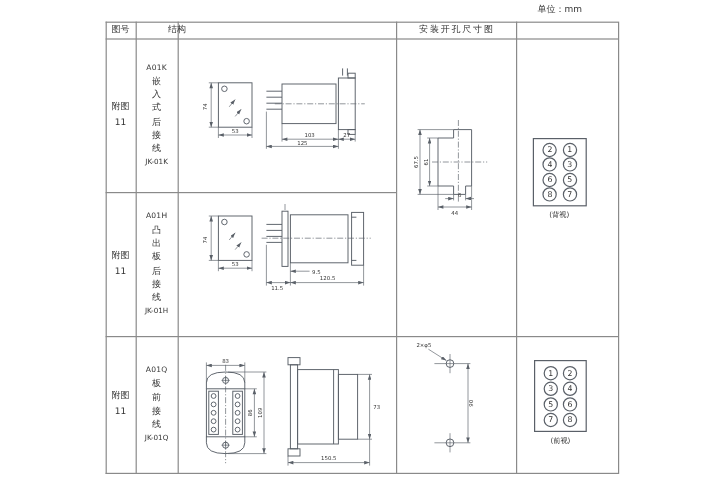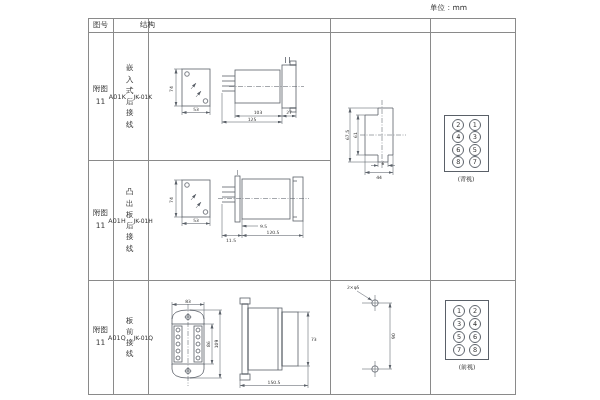--- a/index.html
+++ b/index.html
@@ -3,21 +3,21 @@
 <meta charset="utf-8">
 <style>
   html,body{margin:0;padding:0;background:#fff}
   .page{position:relative;width:600px;height:400px;background:#fff;
         font-family:"DejaVu Sans",sans-serif;color:#333;overflow:hidden}
   .gl{position:absolute;background:#8a8a8a}
   .hd{position:absolute;top:18px;height:14px;font-size:7.5px;color:#333;
       display:flex;align-items:center;justify-content:center;white-space:nowrap}
   .sp7{letter-spacing:7px;text-indent:7px}
   .sp1{letter-spacing:1.5px;text-indent:1.5px}
-  .cellv{position:absolute;display:flex;flex-direction:row;align-items:center;
+  .cellv{position:absolute;display:flex;flex-direction:column;align-items:center;
          justify-content:center;text-align:center}
   .figv{width:15px;word-break:break-all;text-align:center;line-height:1.7;font-size:7.5px}
   .model{font-size:6.3px;letter-spacing:0.2px}
   .desc{width:11px;word-break:break-all;text-align:center;line-height:1.5;
         font-size:7.5px;margin:2px 0}
   .code{font-size:6px;margin-top:1px;white-space:nowrap}
   svg.diag{position:absolute;overflow:visible}
   .s{stroke:#5a6068;stroke-width:0.8;fill:none}
   .d{stroke:#5a6068;stroke-width:0.55;fill:none}
   .dd{stroke:#5a6068;stroke-width:0.55;fill:none;stroke-dasharray:5 1.5 1 1.5}
@@ -29,36 +29,37 @@
   .tc{width:10px;height:10px;border:0.8px solid #5a6068;border-radius:50%;
       display:flex;align-items:center;justify-content:center;font-size:6.5px;color:#333}
   .cap{position:absolute;font-size:6px;text-align:center;color:#333}
   .unit{position:absolute;font-size:7.5px;color:#333}
 </style>
 </head>
 <body>
 
 <div class="page">
 
-  <div class="unit" style="left:430px;top:3px;width:55px;text-align:left">单位：mm</div>
+  <div class="unit" style="left:430px;top:3px;width:55px;text-align:right">单位：mm</div>
 
   <div class="gl" style="left:88px;top:18px;width:427px;height:1px"></div>
   <div class="gl" style="left:88px;top:32px;width:427px;height:1px"></div>
   <div class="gl" style="left:88px;top:160px;width:242px;height:1px"></div>
   <div class="gl" style="left:88px;top:280px;width:427px;height:1px"></div>
   <div class="gl" style="left:88px;top:394px;width:427px;height:1px"></div>
   <div class="gl" style="left:88px;top:18px;width:1px;height:377px"></div>
   <div class="gl" style="left:113px;top:18px;width:1px;height:377px"></div>
   <div class="gl" style="left:148px;top:18px;width:1px;height:377px"></div>
   <div class="gl" style="left:330px;top:18px;width:1px;height:377px"></div>
   <div class="gl" style="left:430px;top:18px;width:1px;height:377px"></div>
   <div class="gl" style="left:515px;top:18px;width:1px;height:377px"></div>
 
   <div class="hd" style="left:88px;width:25px">图号</div>
   <div class="hd" style="left:130px;width:35px">结构</div>
+  <div class="hd sp1" style="left:330px;width:100px">安装开孔尺寸图</div>
 
   <div class="cellv" style="left:88px;top:32px;width:25px;height:128px">
     <div class="figv">附图11</div>
   </div>
   <div class="cellv" style="left:88px;top:160px;width:25px;height:120px">
     <div class="figv">附图11</div>
   </div>
   <div class="cellv" style="left:88px;top:280px;width:25px;height:114px">
     <div class="figv">附图11</div>
   </div>

